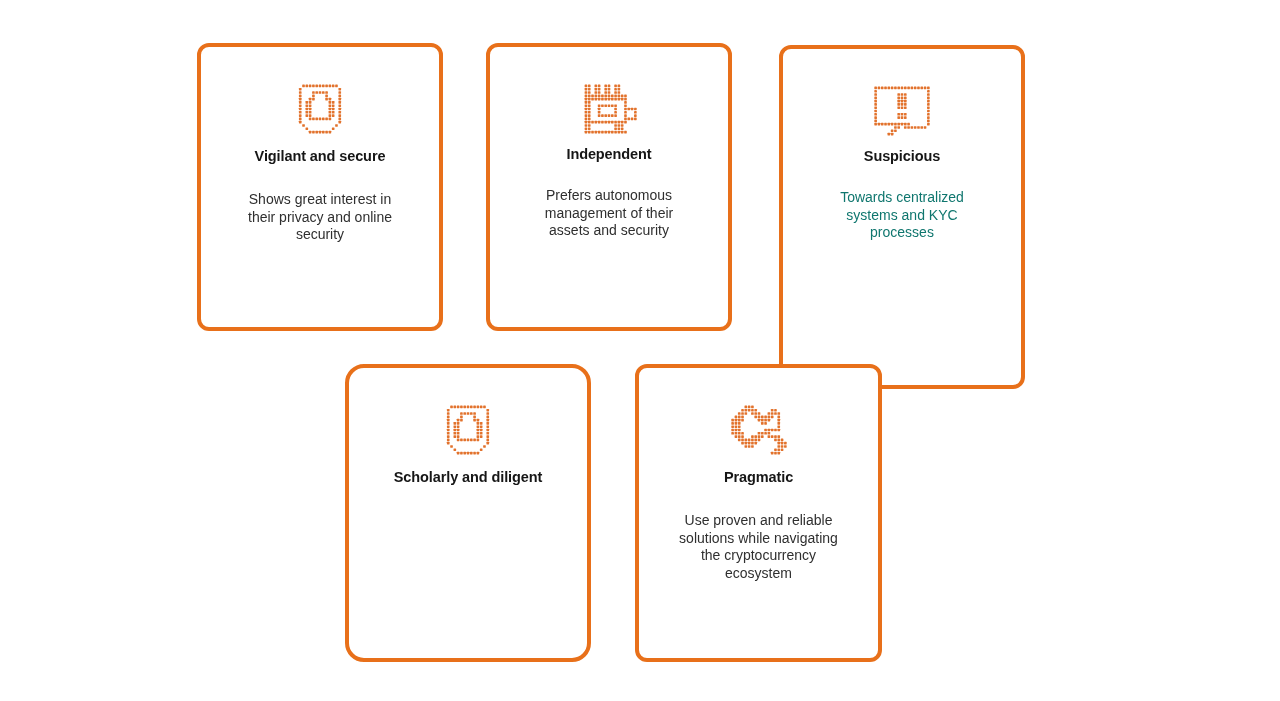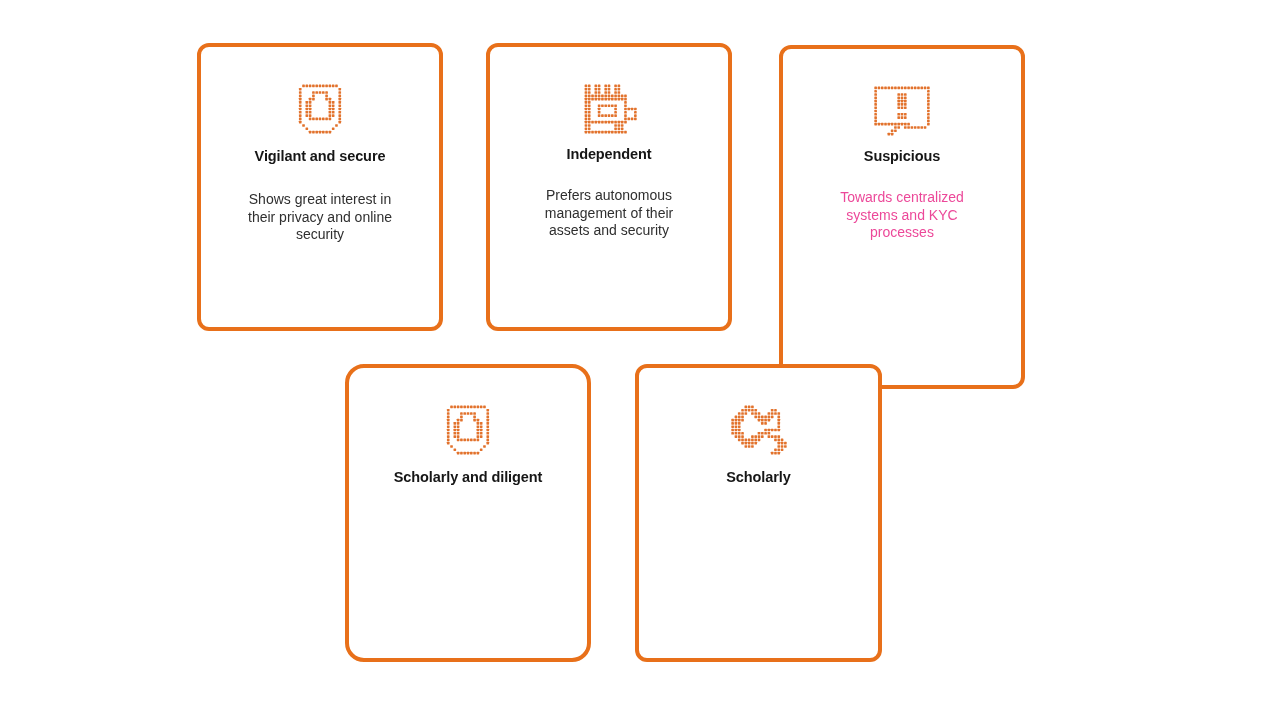--- a/index.html
+++ b/index.html
@@ -406,21 +406,21 @@
             <rect x="19.906" y="18.494" width="1.129" height="1.129" rx="0.198" fill="#e2722c"></rect>
             <rect x="21.318" y="18.494" width="1.129" height="1.129" rx="0.198" fill="#e2722c"></rect>
             <rect x="7.200" y="19.906" width="1.129" height="1.129" rx="0.198" fill="#e2722c"></rect>
             <rect x="8.612" y="19.906" width="1.129" height="1.129" rx="0.198" fill="#e2722c"></rect>
             <rect x="5.788" y="21.318" width="1.129" height="1.129" rx="0.198" fill="#e2722c"></rect>
             <rect x="7.200" y="21.318" width="1.129" height="1.129" rx="0.198" fill="#e2722c"></rect>
           </g>
         </svg>
     </div>
     <div class="card-title" style="color: rgb(22, 22, 22);">Suspicious</div>
-    <div class="card-desc" style="color: #ec4899;">Towards centralized
+    <div class="card-desc" style="color: #0f766e;">Towards centralized
 systems and KYC
 processes</div>
   </div>
 
   <div class="card c4" style="border-color: rgb(232, 112, 26); border-radius: 19px;">
     <div class="icon-wrap">
       <svg viewBox="0 0 24 24" aria-hidden="true">
           <g class="dots">
             <rect x="4.376" y="1.553" width="1.129" height="1.129" rx="0.198" fill="#e2722c"></rect>
             <rect x="5.788" y="1.553" width="1.129" height="1.129" rx="0.198" fill="#e2722c"></rect>
@@ -616,16 +616,20 @@
             <rect x="22.729" y="18.494" width="1.129" height="1.129" rx="0.198" fill="#e2722c"></rect>
             <rect x="18.494" y="19.906" width="1.129" height="1.129" rx="0.198" fill="#e2722c"></rect>
             <rect x="19.906" y="19.906" width="1.129" height="1.129" rx="0.198" fill="#e2722c"></rect>
             <rect x="21.318" y="19.906" width="1.129" height="1.129" rx="0.198" fill="#e2722c"></rect>
             <rect x="17.082" y="21.318" width="1.129" height="1.129" rx="0.198" fill="#e2722c"></rect>
             <rect x="18.494" y="21.318" width="1.129" height="1.129" rx="0.198" fill="#e2722c"></rect>
             <rect x="19.906" y="21.318" width="1.129" height="1.129" rx="0.198" fill="#e2722c"></rect>
           </g>
         </svg>
     </div>
-    <div class="card-title" style="color: rgb(22, 22, 22);">Scholarly</div>
+    <div class="card-title" style="color: rgb(22, 22, 22);">Pragmatic</div>
+    <div class="card-desc" style="color: rgb(47, 47, 47);">Use proven and reliable
+solutions while navigating
+the cryptocurrency
+ecosystem</div>
   </div>
 
 </div>
 
 </body></html>

